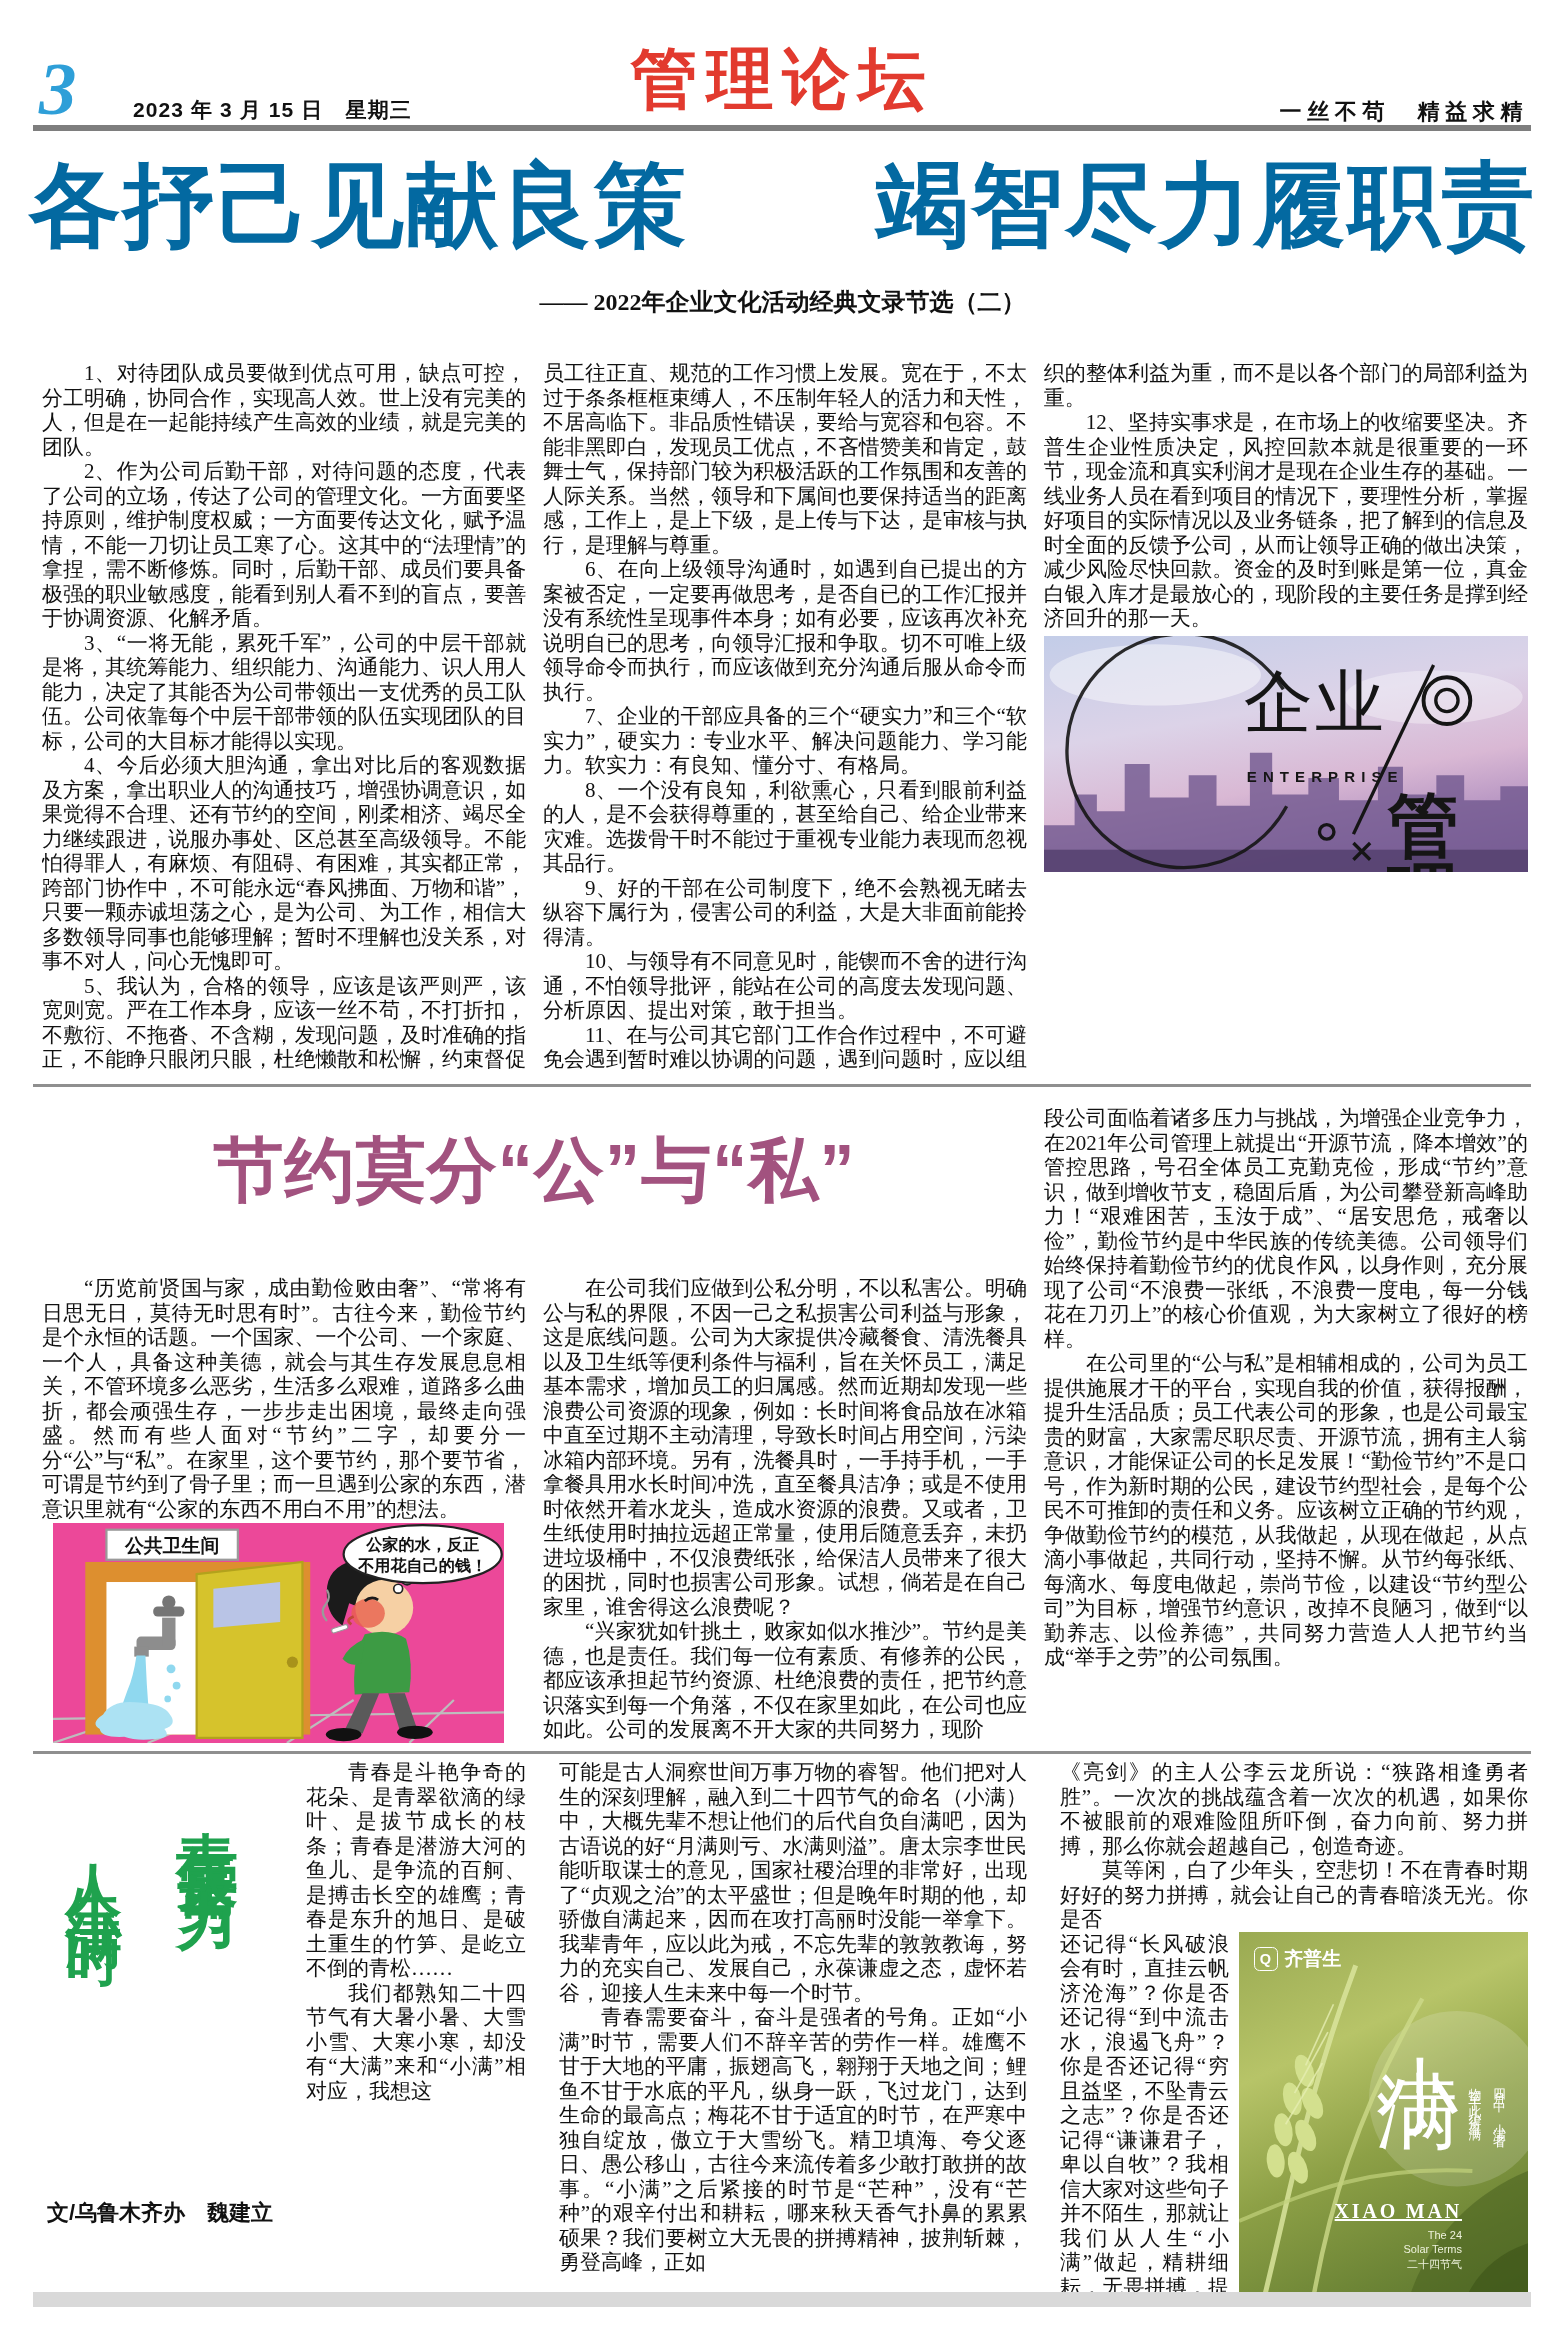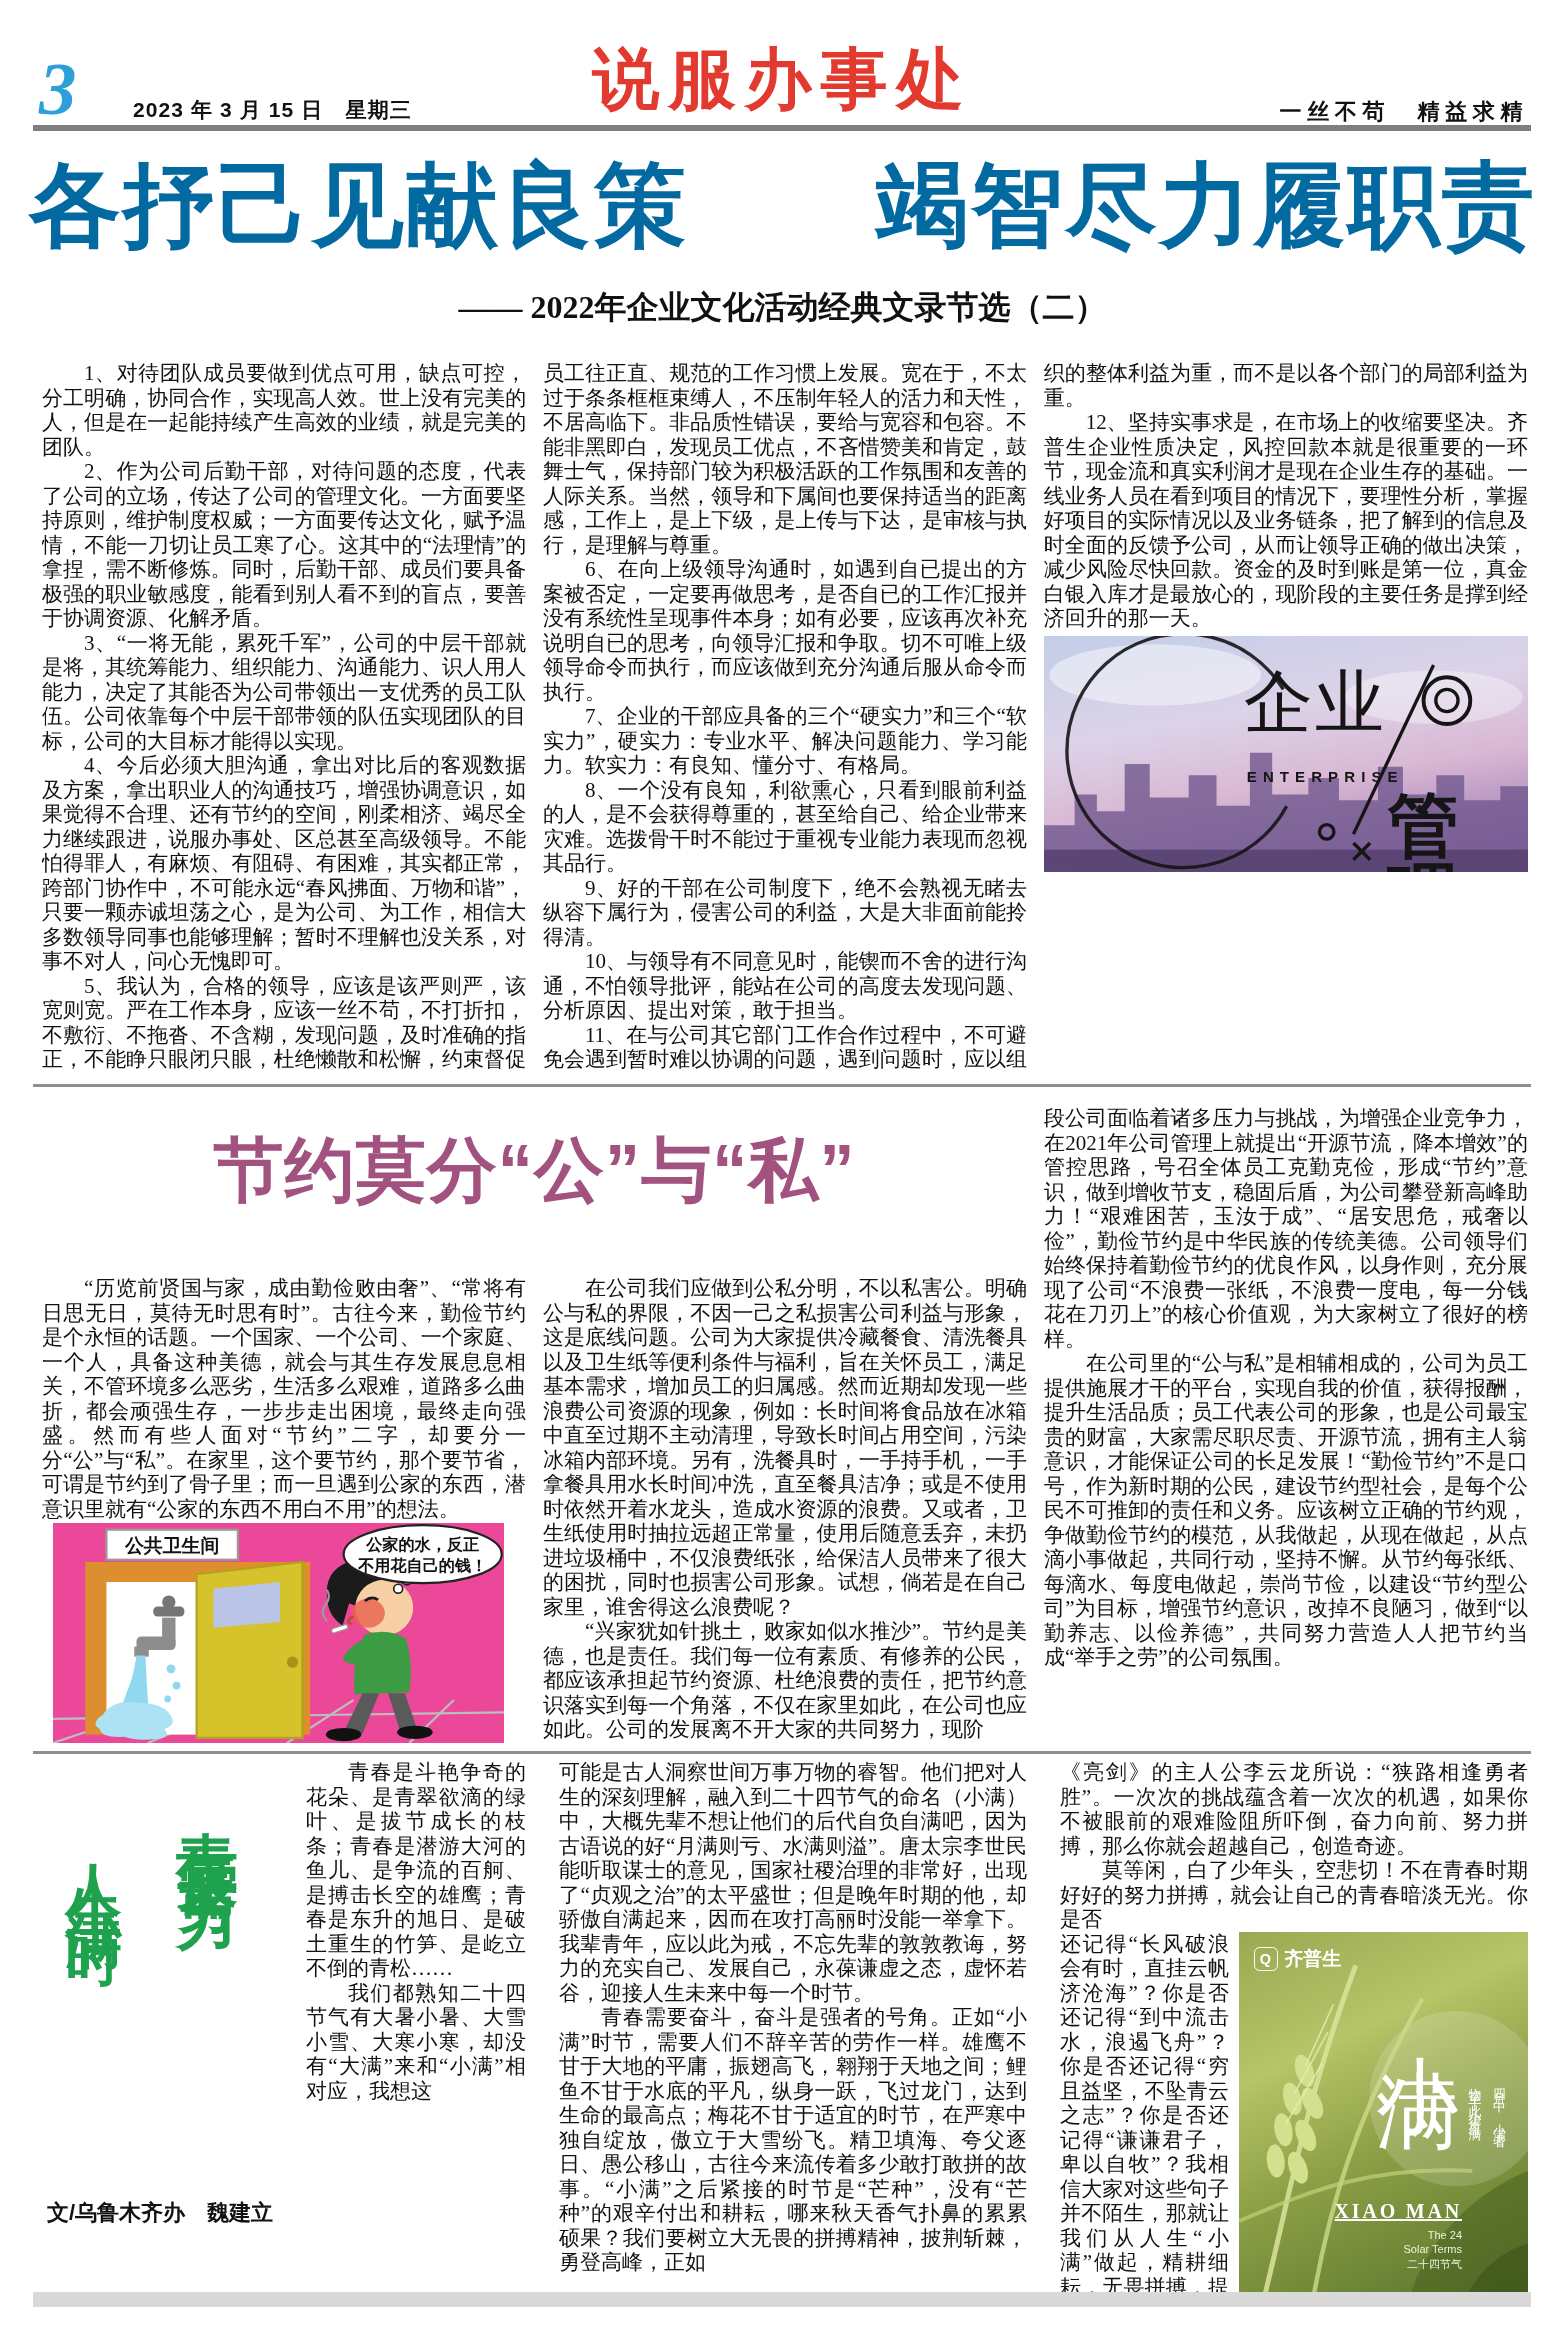--- a/index.html
+++ b/index.html
@@ -12,21 +12,21 @@
   .page-num{left:39px;top:51px;font-size:75px;line-height:1;color:#2e9fd8;font-weight:bold;font-style:italic;}
   .hdr-date{left:107px;top:96px;font-size:21px;font-weight:700;letter-spacing:1.1px;margin-left:26px;}
   .masthead{left:0;width:100%;top:43px;text-align:center;font-size:67px;font-weight:900;
             color:#e23a2e;letter-spacing:9px;line-height:1.1;}
   .slogan{right:37px;top:97px;font-size:22px;font-weight:700;letter-spacing:5.6px;}
   .hdr-rule{left:33px;top:125px;width:1498px;height:6.1px;background:#7e7e7e;}
 
   
   .headline{left:0;width:100%;top:154px;text-align:center;font-size:92px;font-weight:900;
             color:#0369a1;line-height:1.12;letter-spacing:2.2px;}
-  .subtitle{left:0;width:100%;top:286px;text-align:center;font-size:32px;font-weight:700;}
+  .subtitle{left:0;width:100%;top:286px;text-align:center;font-size:24px;font-weight:700;}
 
   
   .bodytext{font-size:21px;line-height:24.5px;text-align:justify;}
   .bodytext p{margin:0;text-indent:2em;}
   .bodytext p.noind{text-indent:0;}
 
   
   .a1{left:42px;top:361px;width:1486px;height:721px;overflow:hidden;
       column-count:3;column-gap:16.7px;column-fill:auto;}
   .ent{width:100%;height:236px;margin-top:5.6px;break-inside:avoid;position:relative;overflow:hidden;
@@ -69,21 +69,21 @@
 
   .footband{left:33px;top:2292px;width:1498px;height:15px;background:#d9d9d9;}
 </style>
 </head>
 <body>
 
 <div class="page">
 
   <div class="abs page-num">3</div>
   <div class="abs hdr-date sans">2023 年 3 月 15 日　星期三</div>
-  <div class="abs masthead">说服办事处</div>
+  <div class="abs masthead">管理论坛</div>
   <div class="abs slogan sans">一丝不苟　精益求精</div>
   <div class="abs hdr-rule"></div>
 
   <div class="abs headline sans">各抒己见献良策　　竭智尽力履职责</div>
   <div class="abs subtitle">—— 2022年企业文化活动经典文录节选（二）</div>
 
   <div class="abs a1 bodytext">
     <p>1、对待团队成员要做到优点可用，缺点可控，分工明确，协同合作，实现高人效。世上没有完美的人，但是在一起能持续产生高效的业绩，就是完美的团队。</p>
     <p>2、作为公司后勤干部，对待问题的态度，代表了公司的立场，传达了公司的管理文化。一方面要坚持原则，维护制度权威；一方面要传达文化，赋予温情，不能一刀切让员工寒了心。这其中的“法理情”的拿捏，需不断修炼。同时，后勤干部、成员们要具备极强的职业敏感度，能看到别人看不到的盲点，要善于协调资源、化解矛盾。</p>
     <p>3、“一将无能，累死千军”，公司的中层干部就是将，其统筹能力、组织能力、沟通能力、识人用人能力，决定了其能否为公司带领出一支优秀的员工队伍。公司依靠每个中层干部带领的队伍实现团队的目标，公司的大目标才能得以实现。</p>

